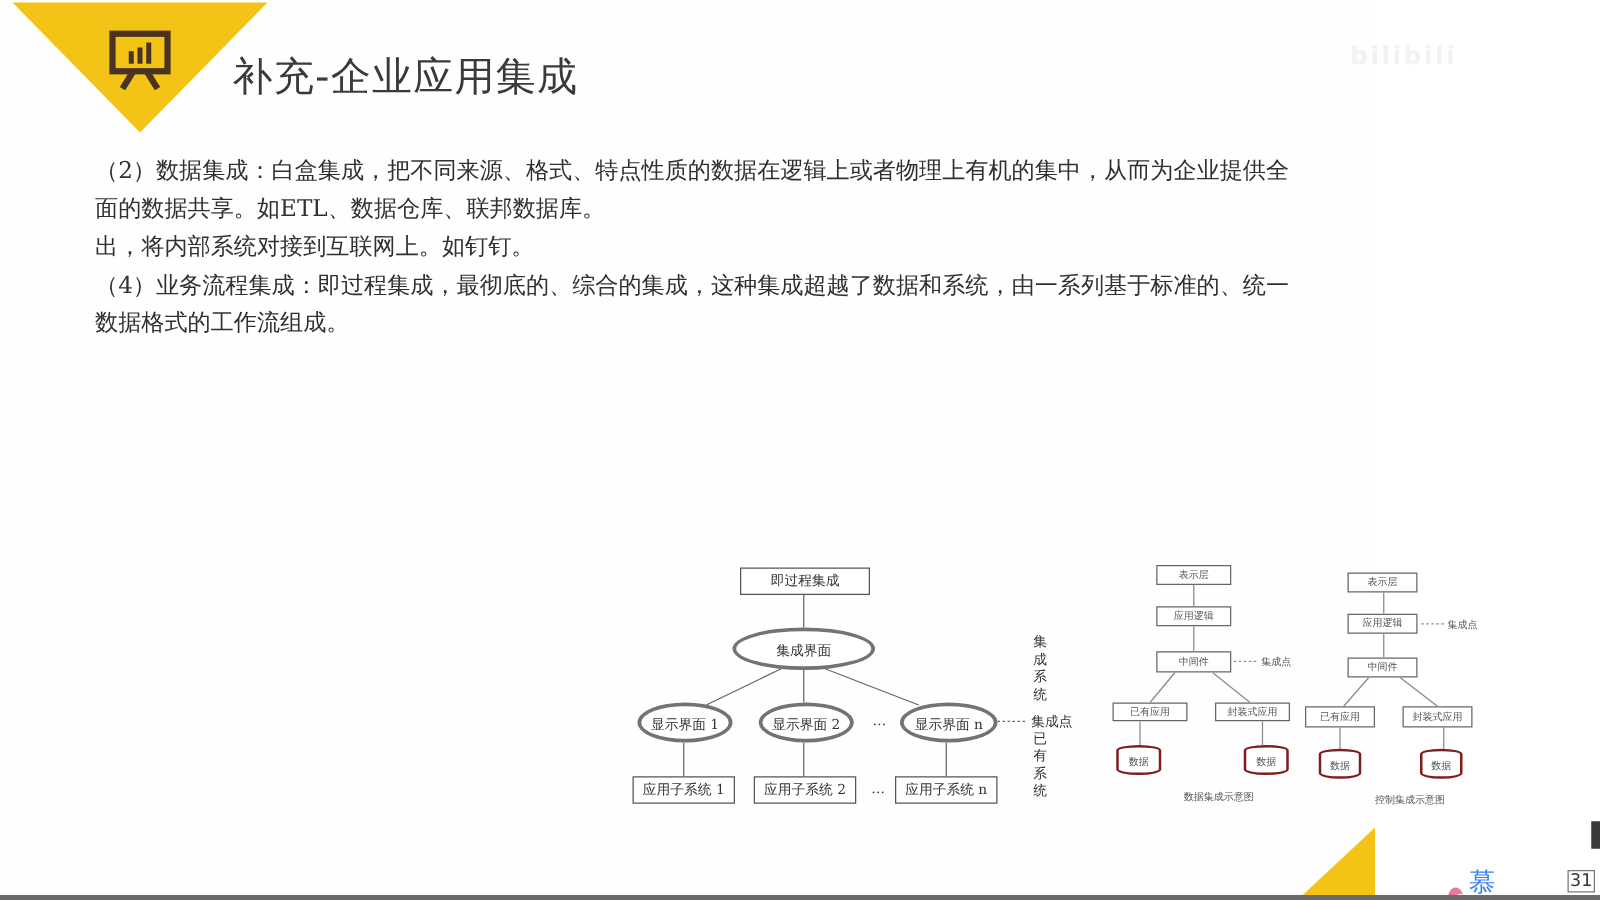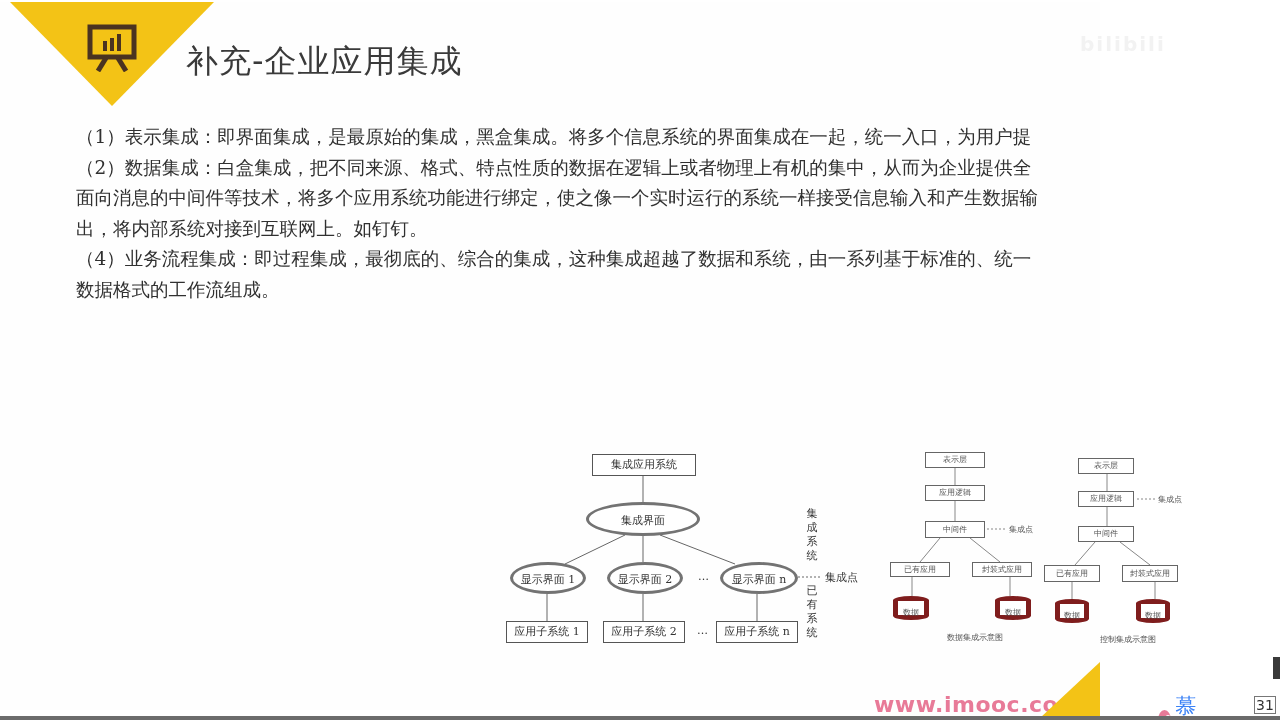--- a/index.html
+++ b/index.html
@@ -21,23 +21,23 @@
   .watermark { position: absolute; left: 1080px; top: 30px; font-family: "DejaVu Sans", sans-serif; font-size: 20px;
     color: #f2f2f2; letter-spacing: 2px; font-weight: bold; }
 
   .body-text { position: absolute; left: 76px; top: 120px; width: 1120px; font-size: 18.5px; line-height: 30.5px; color: #303030; }
   .body-text p { white-space: nowrap; }
 
   .diagram { position: absolute; }
   .box { position: absolute; border: 1px solid #555; background: #fff; font-size: 11px; text-align: center; color: #333; }
   .ellipse { position: absolute; border: 3px solid #737373; border-radius: 50%; background: #fff; font-size: 11px; text-align: center; color: #333; }
   .lbl { position: absolute; font-size: 11px; color: #333; }
-  .vlbl { position: absolute; font-size: 11px; color: #333; width: 12px; line-height: 14px; text-align: center; }
+  .vlbl { position: absolute; font-size: 11px; color: #333; width: 12px; line-height: 14px; text-align: center; margin-left: 20px; }
   .small-box { position: absolute; border: 1px solid #666; background: #fff; font-size: 8px; text-align: center; color: #555; }
-  .cyl { position: absolute; border: 5px solid #7f1d1d; border-radius: 50% / 18%; background: #fff; font-size: 8px; text-align: center; color: #555; }
+  .cyl { position: absolute; border: 2px solid #7f1d1d; border-radius: 50% / 18%; background: #fff; font-size: 8px; text-align: center; color: #555; }
   .small-lbl { position: absolute; font-size: 8px; color: #555; }
   svg.lines { position: absolute; left: 0; top: 0; overflow: visible; }
 
   .footer-url { position: absolute; left: 874px; top: 690px; font-family: "DejaVu Sans", "Liberation Sans", sans-serif;
     font-weight: bold; font-size: 22px; color: #e87a98; letter-spacing: 0.5px; }
   .footer-brand { position: absolute; left: 1158px; top: 690px; font-family: "DejaVu Sans", sans-serif; font-size: 21px; color: #3b82f6; display: flex; align-items: center; gap: 4px; }
   .flame { width: 20px; height: 20px; border-radius: 50%; background: #e87a98; position: relative; }
   .flame::after { content: ""; position: absolute; left: 6px; top: 5px; width: 8px; height: 10px; background: #fff; border-radius: 50% 50% 50% 50% / 60% 60% 40% 40%; }
   .corner-br { position: absolute; right: 0; top: 660px; width: 0; height: 0;
     border-left: 60px solid transparent; border-bottom: 56px solid #f3c316; }
@@ -58,23 +58,22 @@
     <rect x="31" y="10" width="4" height="17" fill="#4a3320"></rect>
     <line x1="20" y1="34" x2="12" y2="47" stroke="#4a3320" stroke-width="5"></line>
     <line x1="32" y1="34" x2="40" y2="47" stroke="#4a3320" stroke-width="5"></line>
   </svg>
 
   <div class="title">补充-企业应用集成</div>
 
   <div class="watermark">bilibili</div>
 
   <div class="body-text">
-    <p>（1）表示集成：即界面集成，是最原始的集成，黑盒集成。将多个信息系统的界面集成在一起，统一入口，为用户提</p>
     <p>（2）数据集成：白盒集成，把不同来源、格式、特点性质的数据在逻辑上或者物理上有机的集中，从而为企业提供全</p>
-    <p>面向消息的中间件等技术，将多个应用系统功能进行绑定，使之像一个实时运行的系统一样接受信息输入和产生数据输</p>
+    <p>面的数据共享。如ETL、数据仓库、联邦数据库。</p>
     <p>出，将内部系统对接到互联网上。如钉钉。</p>
     <p>（4）业务流程集成：即过程集成，最彻底的、综合的集成，这种集成超越了数据和系统，由一系列基于标准的、统一</p>
     <p>数据格式的工作流组成。</p>
   </div>
 
   <div class="diagram" style="left:0;top:0;width:1280px;height:720px;pointer-events:none;">
     <svg class="lines" width="1280" height="720">
       <g stroke="#666" stroke-width="1" fill="none">
         <line x1="643" y1="474" x2="643" y2="500"></line>
         <line x1="625" y1="533" x2="565" y2="562"></line>
@@ -100,21 +99,21 @@
         <line x1="1107" y1="472" x2="1107" y2="489"></line>
         <line x1="1107" y1="505" x2="1107" y2="524"></line>
         <line x1="1095" y1="540" x2="1075" y2="563"></line>
         <line x1="1120" y1="540" x2="1150" y2="563"></line>
         <line x1="1137" y1="497" x2="1155" y2="497" stroke-dasharray="2,2"></line>
         <line x1="1072" y1="580" x2="1072" y2="597"></line>
         <line x1="1155" y1="580" x2="1155" y2="597"></line>
       </g>
     </svg>
 
-    <div class="box" style="left:592px;top:452px;width:104px;height:22px;line-height:20px;">集成应用系统</div>
+    <div class="box" style="left:592px;top:452px;width:104px;height:22px;line-height:20px;">即过程集成</div>
     <div class="ellipse" style="left:586px;top:500px;width:114px;height:34px;line-height:32px;">集成界面</div>
 
     <div class="ellipse" style="left:510px;top:560px;width:76px;height:32px;line-height:30px;">显示界面 1</div>
     <div class="ellipse" style="left:607px;top:560px;width:76px;height:32px;line-height:30px;">显示界面 2</div>
     <div class="lbl" style="left:698px;top:568px;">…</div>
     <div class="ellipse" style="left:720px;top:560px;width:78px;height:32px;line-height:30px;">显示界面 n</div>
 
     <div class="box" style="left:506px;top:619px;width:82px;height:22px;line-height:20px;">应用子系统 1</div>
     <div class="box" style="left:603px;top:619px;width:82px;height:22px;line-height:20px;">应用子系统 2</div>
     <div class="lbl" style="left:697px;top:622px;">…</div>
@@ -138,21 +137,20 @@
     <div class="small-box" style="left:1078px;top:489px;width:56px;height:16px;line-height:14px;">应用逻辑</div>
     <div class="small-lbl" style="left:1158px;top:492px;">集成点</div>
     <div class="small-box" style="left:1078px;top:524px;width:56px;height:16px;line-height:14px;">中间件</div>
     <div class="small-box" style="left:1044px;top:563px;width:56px;height:17px;line-height:15px;">已有应用</div>
     <div class="small-box" style="left:1122px;top:563px;width:56px;height:17px;line-height:15px;">封装式应用</div>
     <div class="cyl" style="left:1055px;top:597px;width:34px;height:24px;line-height:24px;">数据</div>
     <div class="cyl" style="left:1136px;top:597px;width:34px;height:24px;line-height:24px;">数据</div>
     <div class="small-lbl" style="left:1100px;top:632px;">控制集成示意图</div>
   </div>
 
-  <div class="footer-url">www.imooc.com</div>
   <div class="footer-brand">
     <span class="flame"></span>
     <span>慕课</span>
   </div>
   <div class="corner-br"></div>
   <div class="side-tab"></div>
   <div class="page-num">31</div>
 </div>
 <div class="bottom-bar"></div>
 

